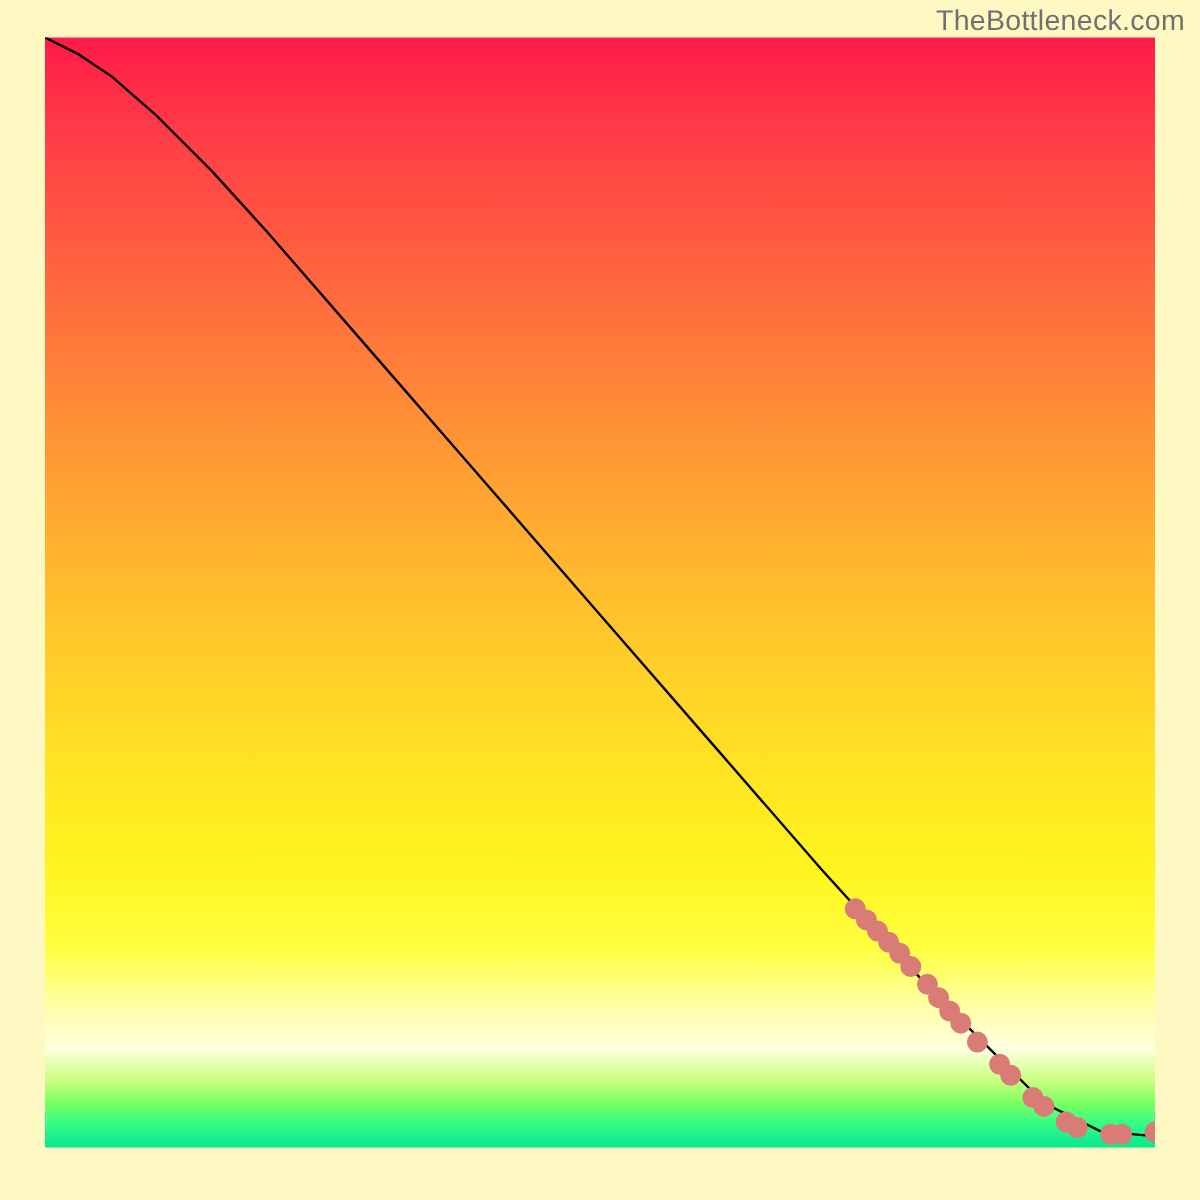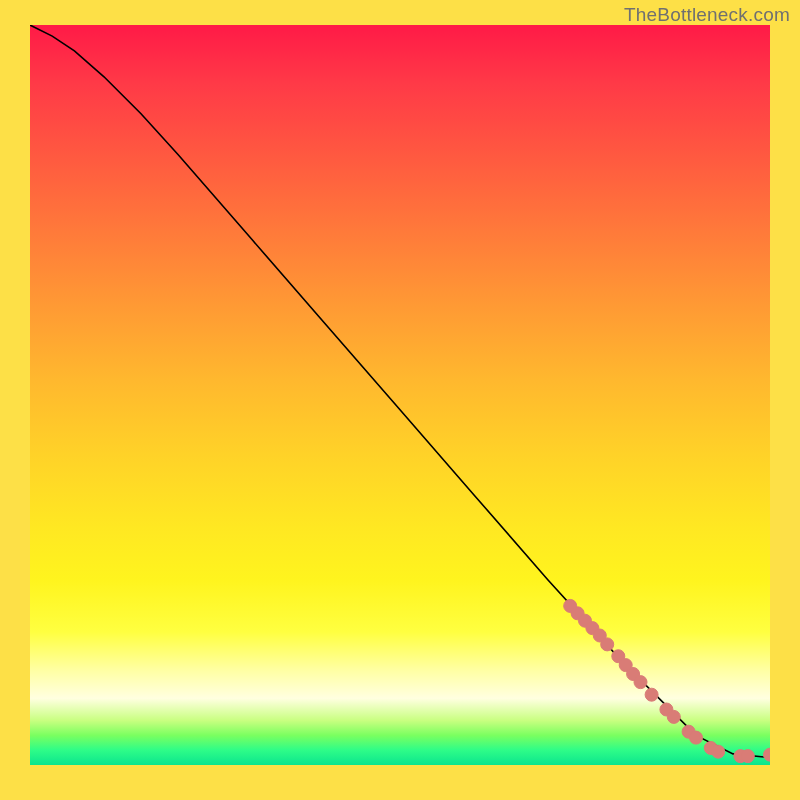--- a/index.html
+++ b/index.html
@@ -8,21 +8,21 @@
     background: #000;
     width: 800px;
     height: 800px;
     overflow: hidden;
     font-family: Arial, Helvetica, sans-serif;
   }
   .stage {
     position: relative;
     width: 800px;
     height: 800px;
-    background: #fde047;
+    background: #fef9c3;
     text-align: right;
   }
   .watermark {
     position: absolute;
     top: 4px;
     right: 10px;
     color: #707070;
     font-size: 19px;
     font-weight: 500;
     letter-spacing: 0.2px;

